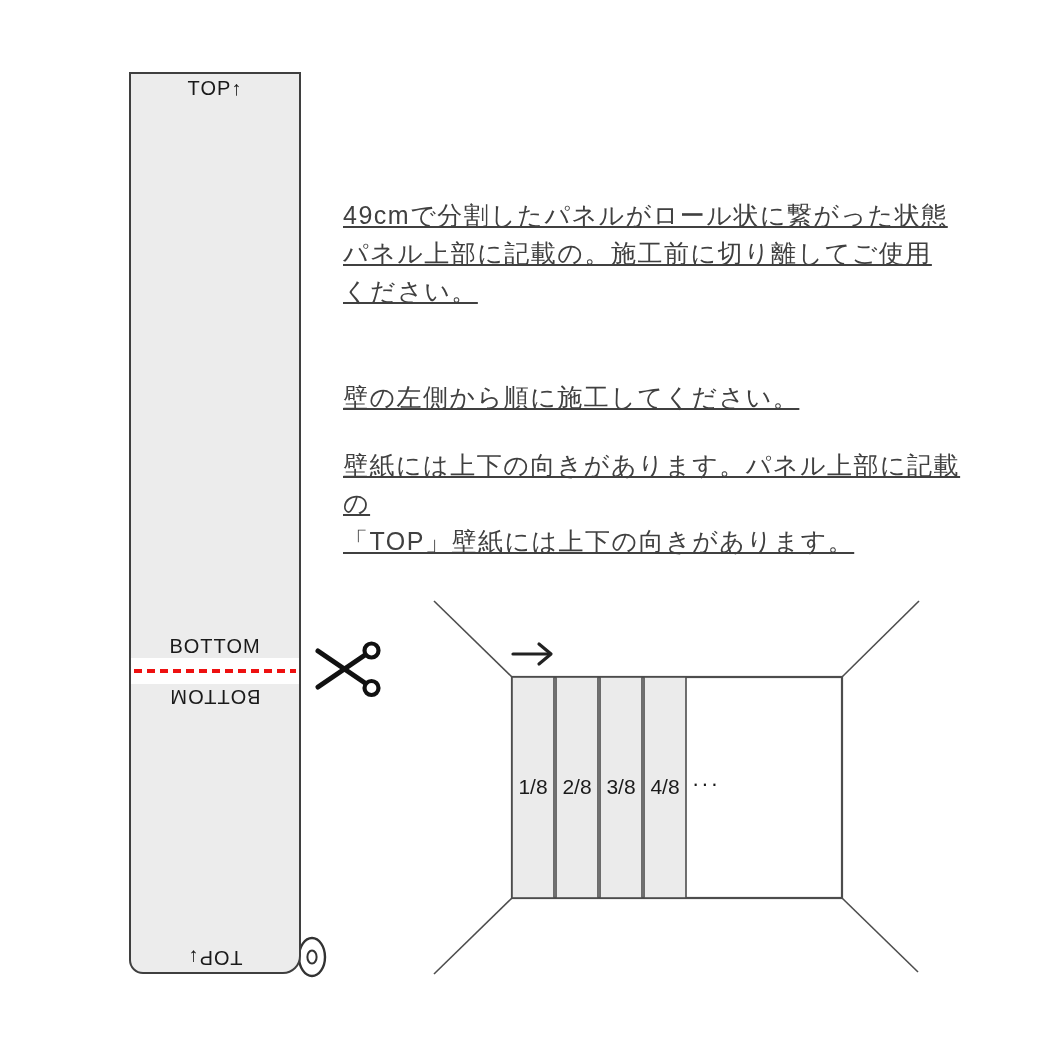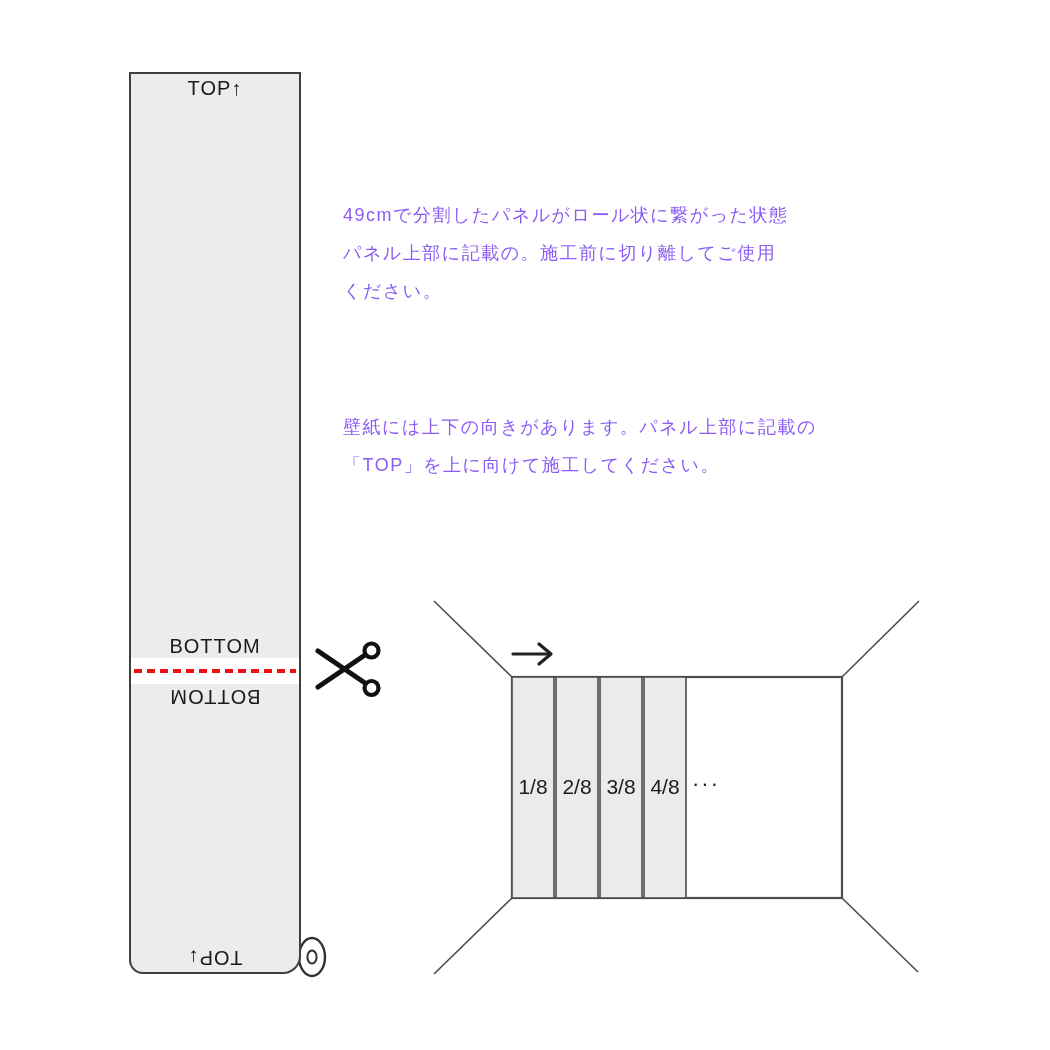--- a/index.html
+++ b/index.html
@@ -32,21 +32,21 @@
 
   
   .roll{position:absolute;left:297px;top:934px;z-index:1;}
 
   
   .scissors{position:absolute;left:315px;top:641px;z-index:3;}
 
   
   .instructions{
     position:absolute;left:343px;top:196px;width:620px;
-    font-size:18px;line-height:38px;letter-spacing:1.5px;color:#8b5cf6;
+    font-size:25px;line-height:38px;letter-spacing:1.5px;color:#404040;text-decoration:underline;
   }
   .instructions p{margin:0 0 30px 0;}
   .instructions p:last-child{margin-bottom:0;}
 
   
   .room{position:absolute;left:420px;top:590px;}
   .room text{
     font-family:"Liberation Sans","DejaVu Sans",sans-serif;
     font-size:21px;fill:#1a1a1a;
   }
@@ -84,24 +84,25 @@
   </svg>
 
   <div class="instructions">
     <p>
       <span>49cmで分割したパネルがロール状に繋がった状態</span><br>
       <span>パネル上部に記載の。施工前に切り離してご使用</span><br>
       <span>ください。</span>
     </p>
     <p>
       <br>
+      <span>壁の左側から順に施工してください。</span>
     </p>
     <p>
       <span>壁紙には上下の向きがあります。パネル上部に記載の</span><br>
-      <span>「TOP」を上に向けて施工してください。</span>
+      <span>「TOP」壁紙には上下の向きがあります。</span>
     </p>
   </div>
 
   <svg class="room" width="510" height="395" viewBox="0 0 510 395" aria-hidden="false">
 
     <line x1="92" y1="87" x2="14" y2="11" stroke="#4d4d4d" stroke-width="1.6"></line>
     <line x1="422" y1="87" x2="499" y2="11" stroke="#4d4d4d" stroke-width="1.6"></line>
     <line x1="92" y1="308" x2="14" y2="384" stroke="#4d4d4d" stroke-width="1.6"></line>
     <line x1="422" y1="308" x2="498" y2="382" stroke="#4d4d4d" stroke-width="1.6"></line>
 

